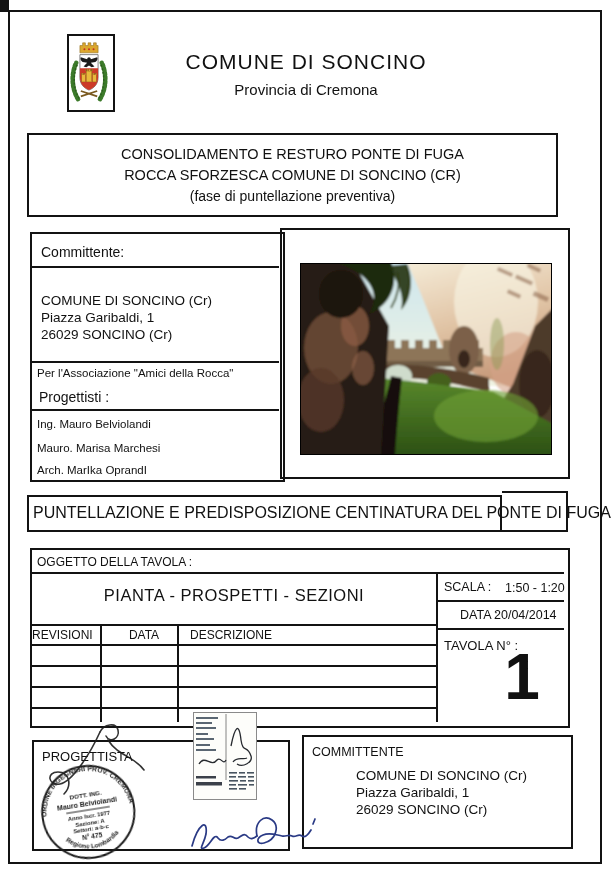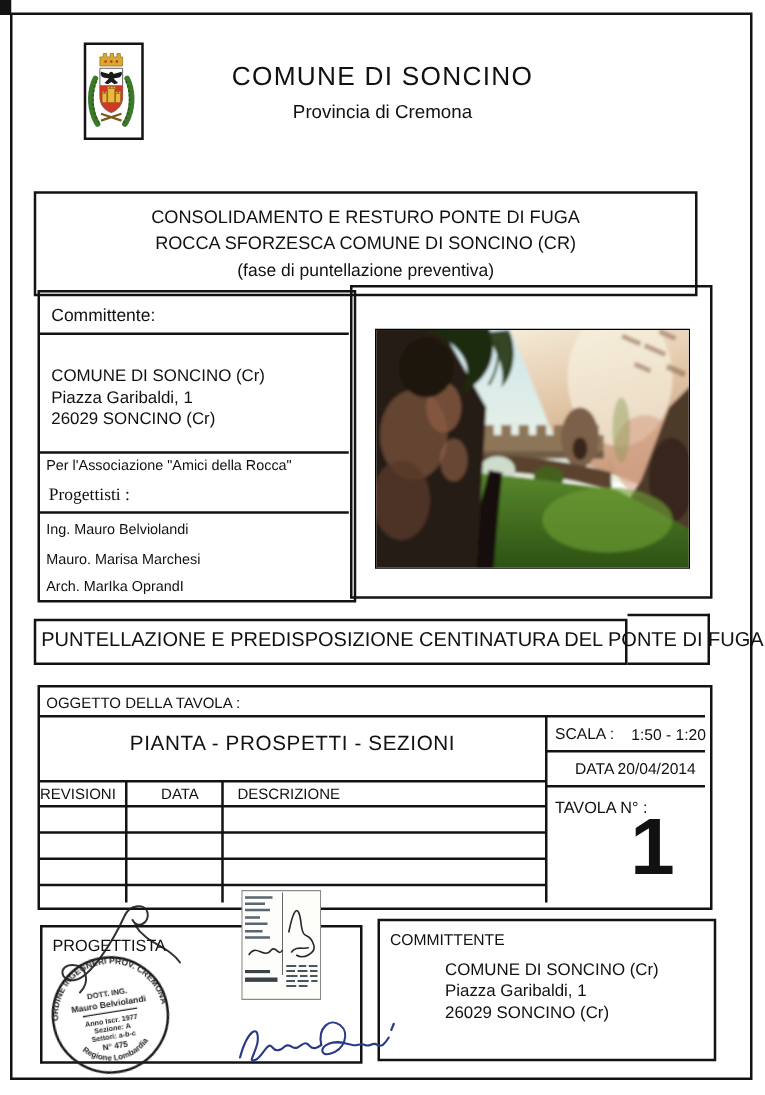--- a/index.html
+++ b/index.html
@@ -46,39 +46,39 @@
         <rect x="14" y="39.5" width="1.6" height="1.6"></rect>
           <rect x="16.6" y="39.5" width="1.6" height="1.6"></rect>
         <rect x="26" y="39.5" width="1.6" height="1.6"></rect>
           <rect x="28.6" y="39.5" width="1.6" height="1.6"></rect>
       </g>
     </svg>
   </div>
   <div class="abs ctr" style="left:106px;top:50px;width:400px;font-size:21px;letter-spacing:1px;">COMUNE DI SONCINO</div>
   <div class="abs ctr" style="left:106px;top:81px;width:400px;font-size:15px;">Provincia di Cremona</div>
 
-  <div class="box" style="left:27px;top:133px;width:527px;height:80px;margin-top:20px;">
+  <div class="box" style="left:27px;top:133px;width:527px;height:80px;">
     <div class="ctr" style="padding-top:9px;line-height:21px;font-size:14.5px;">
       <div>CONSOLIDAMENTO E RESTURO PONTE DI FUGA</div>
       <div>ROCCA SFORZESCA  COMUNE DI SONCINO (CR)</div>
       <div style="font-size:14px;">(fase di puntellazione preventiva)</div>
     </div>
   </div>
 
   <div class="box" style="left:30px;top:232px;width:251px;height:246px;">
     <div class="abs" style="left:9px;top:10px;font-size:14px;">Committente:</div>
     <div class="hl" style="left:0;top:32px;width:247px;"></div>
     <div class="abs" style="left:9px;top:58px;font-size:13.5px;line-height:17px;">
       <div>COMUNE DI SONCINO (Cr)</div>
       <div>Piazza Garibaldi, 1</div>
       <div>26029 SONCINO (Cr)</div>
     </div>
     <div class="hl" style="left:0;top:127px;width:247px;"></div>
     <div class="abs" style="left:5px;top:133px;font-size:11.5px;">Per l'Associazione "Amici della Rocca"</div>
-    <div class="abs" style="left:7px;top:155px;font-size:14px;font-family:Liberation Serif, serif;">Progettisti :</div>
+    <div class="abs" style="left:7px;top:155px;font-size:14px;">Progettisti :</div>
     <div class="hl" style="left:0;top:175px;width:247px;"></div>
     <div class="abs" style="left:5px;top:184px;font-size:11.5px;">Ing. Mauro Belviolandi</div>
     <div class="abs" style="left:5px;top:208px;font-size:11.5px;">Mauro. Marisa Marchesi</div>
     <div class="abs" style="left:5px;top:230px;font-size:11.5px;">Arch. MarIka OprandI</div>
   </div>
 
   <div class="box" style="left:280px;top:228px;width:286px;height:247px;"></div>
   <div class="abs" style="left:300px;top:263px;width:250px;height:190px;border:1px solid #000;">
     <svg viewBox="0 0 250 190" width="250" height="190">
       <defs>

